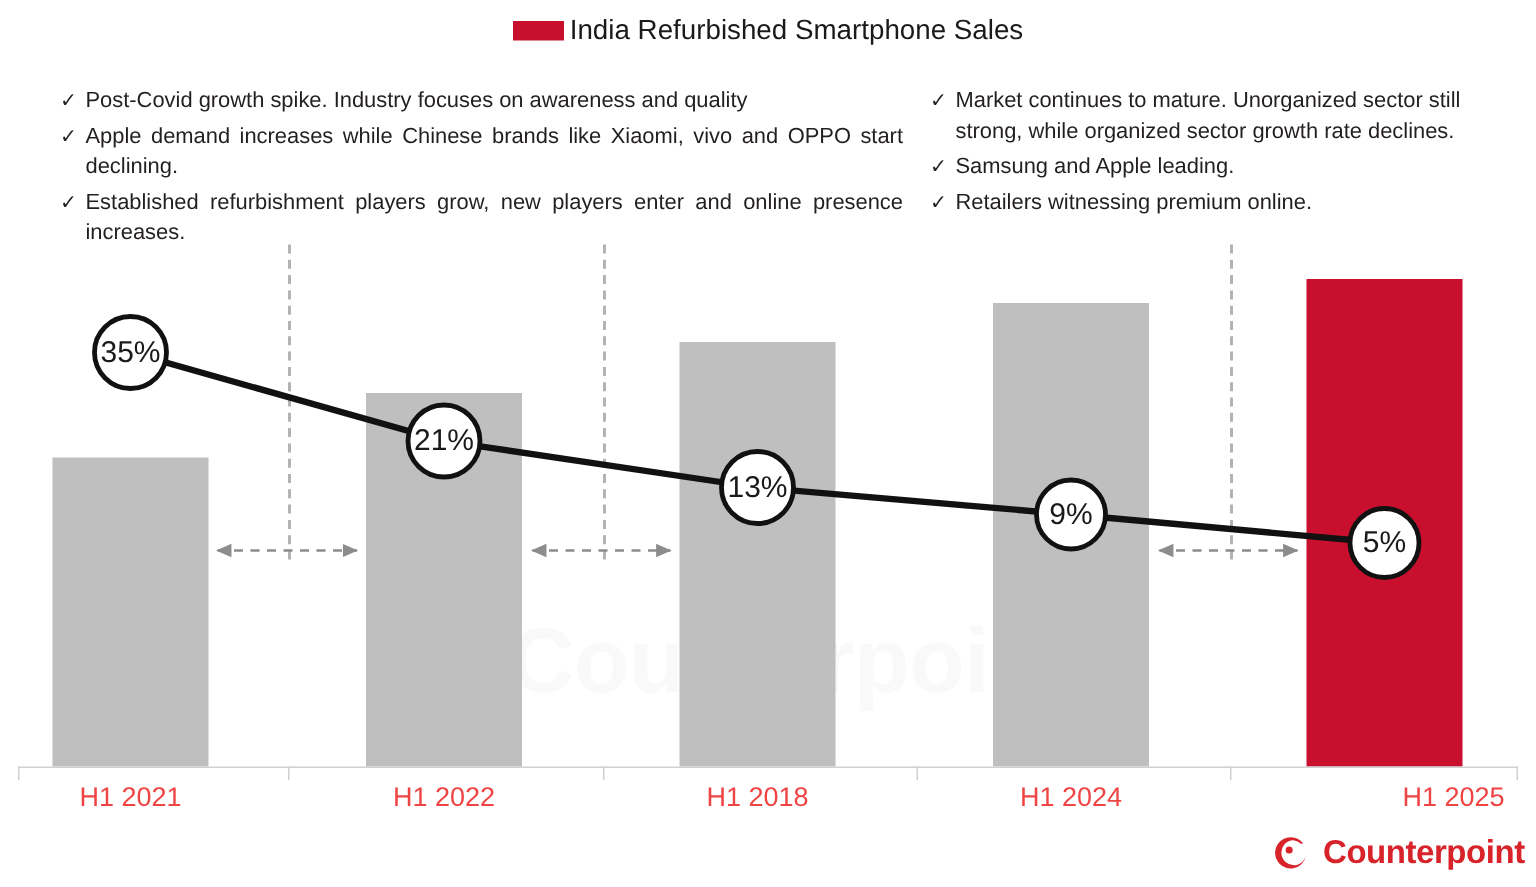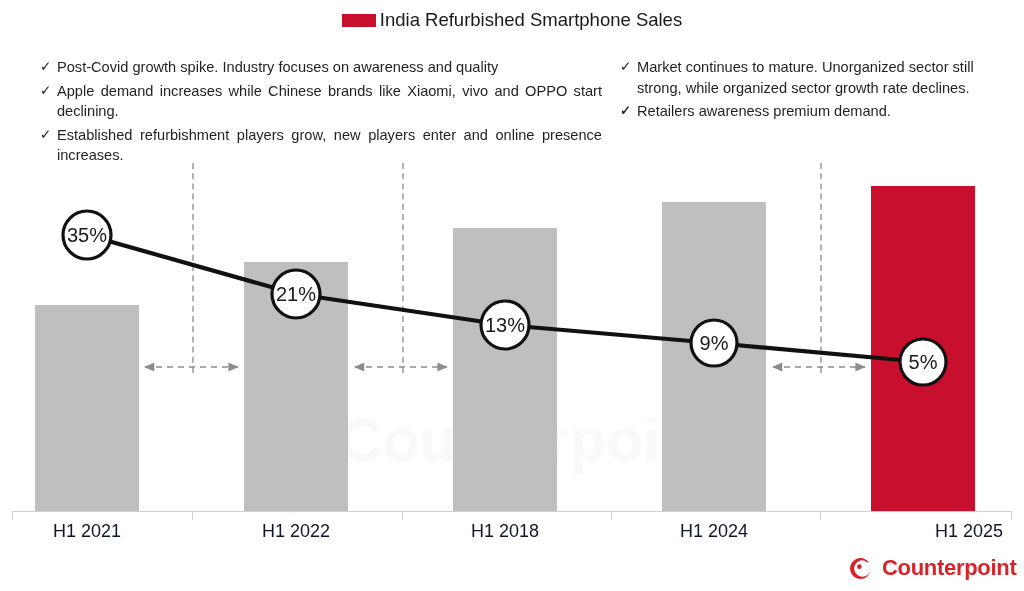--- a/index.html
+++ b/index.html
@@ -157,21 +157,21 @@
     width: 1px;
     height: 9px;
     background: #d0d0d0;
   }
   .xlabel {
     position: absolute;
     top: 521px;
     width: 160px;
     text-align: center;
     font-size: 18px;
-    color: #0f172a;
+    color: #ef4444;
   }
 
   
   .logo {
     position: absolute;
     left: 848px;
     top: 555px;
     display: flex;
     align-items: center;
     gap: 8px;
@@ -210,24 +210,25 @@
     </div>
   </div>
 
   <div class="notes-right">
     <div class="bullet">
       <span class="check">✓</span>
       <span>Market continues to mature. Unorganized sector still strong, while organized sector growth rate declines.</span>
     </div>
     <div class="bullet">
       <span class="check">✓</span>
-    </div>
-    <div class="bullet">
-      <span class="check">✓</span>
-      <span>Retailers awareness premium demand.</span>
+      <span>Samsung and Apple leading.</span>
+    </div>
+    <div class="bullet">
+      <span class="check">✓</span>
+      <span>Retailers witnessing premium online.</span>
     </div>
   </div>
 
   <div class="watermark">
     <svg class="wm-mark" viewBox="0 0 100 100">
       <path d="M78 30 A38 38 0 1 0 86 52 A34 34 0 1 1 50 16 A34 34 0 0 1 72 24 Z" fill="#f2f2f2"></path>
       <circle cx="44" cy="46" r="8" fill="#f2f2f2"></circle>
     </svg>
     <span class="wm-text">Counterpoint</span>
   </div>

